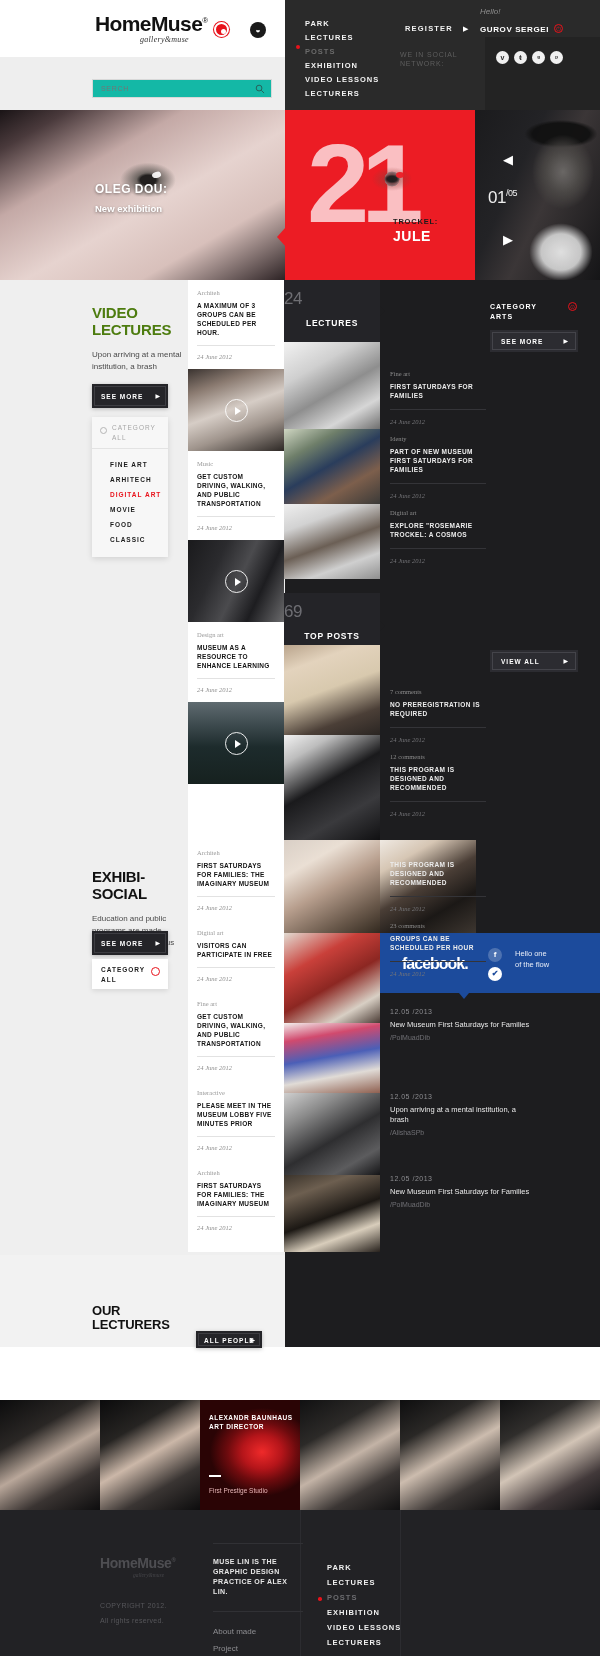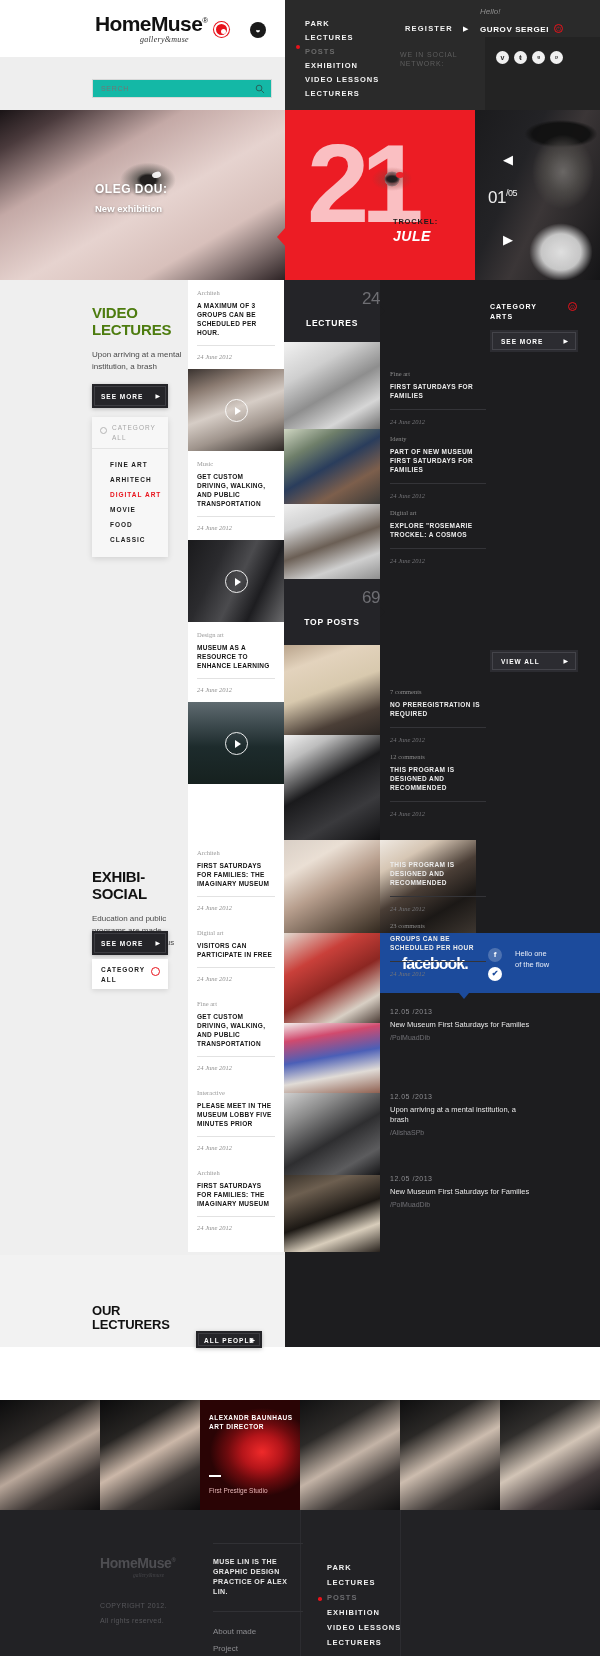--- a/index.html
+++ b/index.html
@@ -118,21 +118,21 @@
       radial-gradient(circle 5px at 52px 31px, #0b0b0b 0%, #0b0b0b 60%, rgba(0,0,0,0) 62%);
     opacity:.95;
   }
   .hero-red .eye:after{ content:""; position:absolute; left:56px; top:24px; width:8px;height:6px;background:#ec1c24;border-radius:50%; }
   .hero-red .open-lbl {
     position:absolute; left:108px; top:107px;
     font-size:7.5px; font-weight:bold; letter-spacing:0.8px; color:#1b1b1b;
   }
   .hero-red .open-mo {
     position:absolute; left:108px; top:118px;
-    font-size:14px; font-weight:bold; letter-spacing:0.5px; color:#fff;font-style:italic;
+    font-size:14px; font-weight:bold; letter-spacing:0.5px; color:#fff;
   }
   .hero-notch {
     position:absolute; left:277px; top:117px; width:0;height:0;
     border-top:10px solid transparent; border-bottom:10px solid transparent;
     border-right:9px solid #ec1c24;
   }
   .hero-dark { position:absolute; left:475px; top:0; width:125px; height:170px;
     background:linear-gradient(115deg,#1b1b1d 0%,#232326 35%,#3b3637 55%,#151517 100%); overflow:hidden; }
   .hero-dark .face {
     position:absolute; right:-5px; top:10px; width:90px; height:160px;
@@ -191,21 +191,21 @@
     border:1.5px solid rgba(255,255,255,.9); border-radius:50%;
   }
   .playbtn:after{ content:""; position:absolute; left:9px; top:6.5px;
     border-left:6px solid #fff; border-top:4px solid transparent; border-bottom:4px solid transparent; }
 
   
   .galcol { position:absolute; left:284px; width:96px; }
   .gal { position:relative; width:96px; overflow:hidden; }
 
   .statbox { position:absolute; left:284px; width:96px; background:#242428; }
-  .statbox .num { position:absolute; left:0; top:9px; width:96px; text-align:right;
+  .statbox .num { position:absolute; left:0; top:9px; width:96px; text-align:left;
     font-size:17px; color:#6e6e73; letter-spacing:-0.5px; }
   .statbox .lbl { position:absolute; left:0; top:38px; width:96px; text-align:center;
     font-size:8.5px; font-weight:bold; letter-spacing:0.8px; color:#fff; text-transform:uppercase; }
 
   .notch-r { position:absolute; width:0;height:0; border-top:5px solid transparent;
     border-bottom:5px solid transparent; border-left:5px solid #1d1d1f; }
 
   
   .postcol { position:absolute; left:380px; width:120px; }
   .dp { padding:0 14px 0 10px; }
@@ -451,21 +451,21 @@
     <div class="statbox" style="top:0; height:62px;">
       <div class="num">24</div>
       <div class="lbl">LECTURES</div>
       <div class="notch-r" style="left:96px; top:26px;"></div>
     </div>
     <div class="galcol" style="top:62px;">
       <div class="gal" style="height:87px; background:linear-gradient(150deg,#f2f2f2 0%,#cfcfcf 30%,#8e8e8e 55%,#d6d6d6 78%,#6e6e6e 100%);"></div>
       <div class="gal" style="height:75px; background:linear-gradient(150deg,#cfd6c2 0%,#6f7f6a 25%,#2a3d5c 48%,#7d5f4c 72%,#3b3a38 100%);"></div>
       <div class="gal" style="height:75px; background:linear-gradient(160deg,#efefef 0%,#d2d2d2 25%,#6b5f55 52%,#cfcfcf 76%,#8f8f8f 100%);"></div>
     </div>
-    <div class="statbox" style="top:299px; height:66px;text-decoration:underline;">
+    <div class="statbox" style="top:313px; height:66px;text-decoration:underline;">
       <div class="num">69</div>
       <div class="lbl">TOP POSTS</div>
       <div class="notch-r" style="left:96px; top:28px;"></div>
     </div>
     <div class="galcol" style="top:365px;">
       <div class="gal" style="height:90px; background:linear-gradient(160deg,#b9a48c 0%,#e3d3bd 22%,#d8c9ae 48%,#4b3f37 78%,#2a2522 100%);"></div>
       <div class="gal" style="height:105px; background:linear-gradient(150deg,#f2f2f2 0%,#bdbdbd 18%,#1a1a1c 45%,#3a3a3d 72%,#101012 100%);"></div>
     </div>
 
     <div class="catarts">

